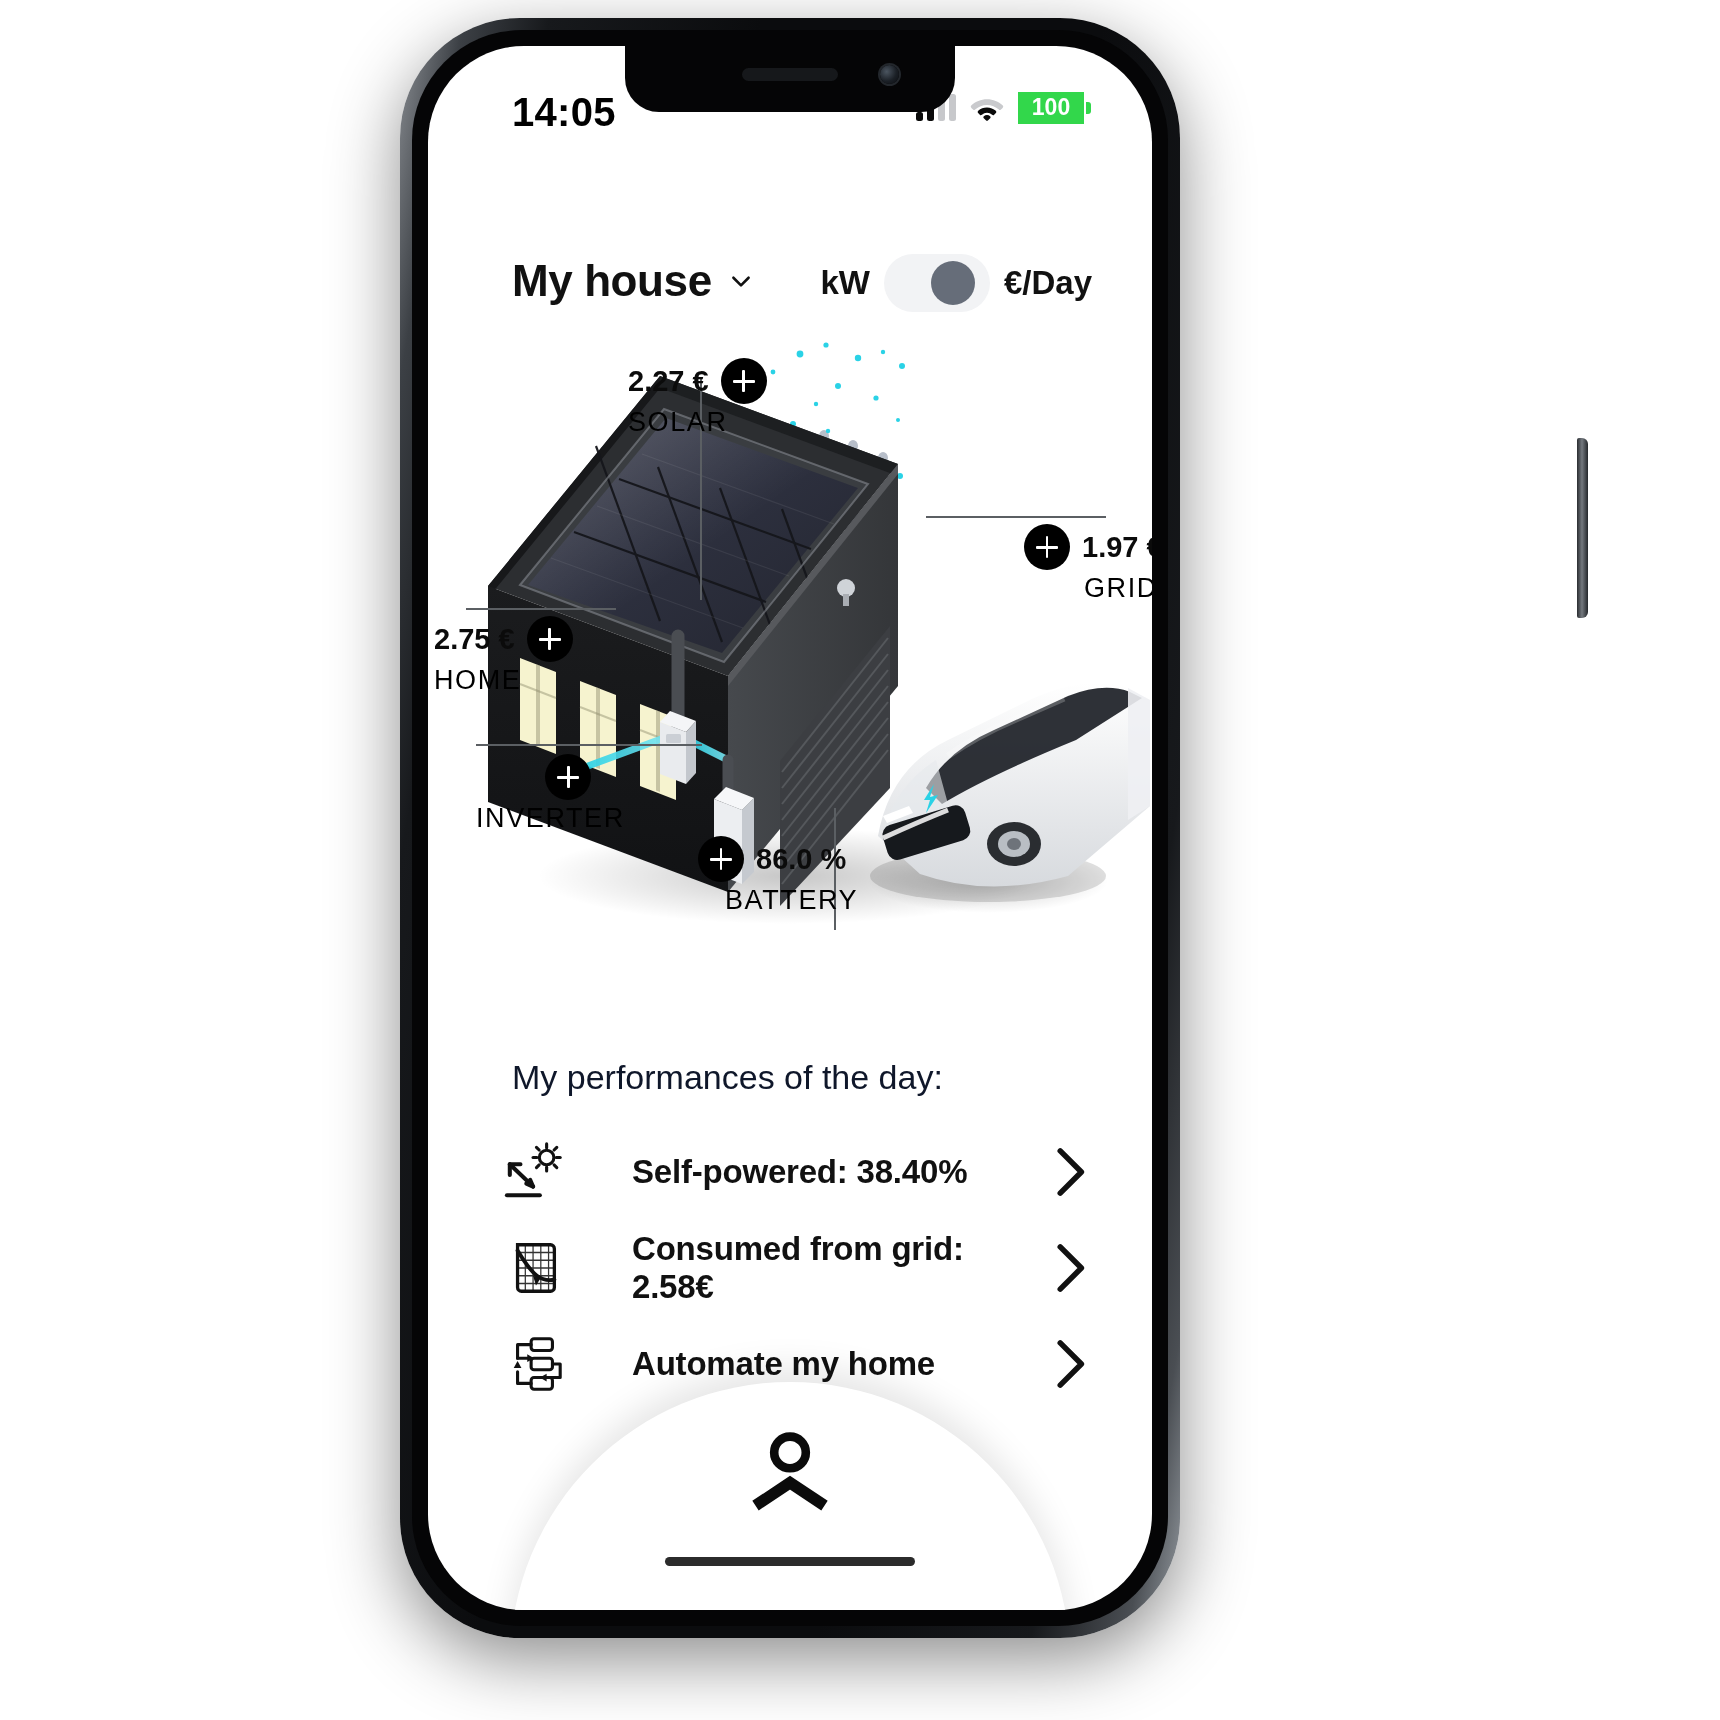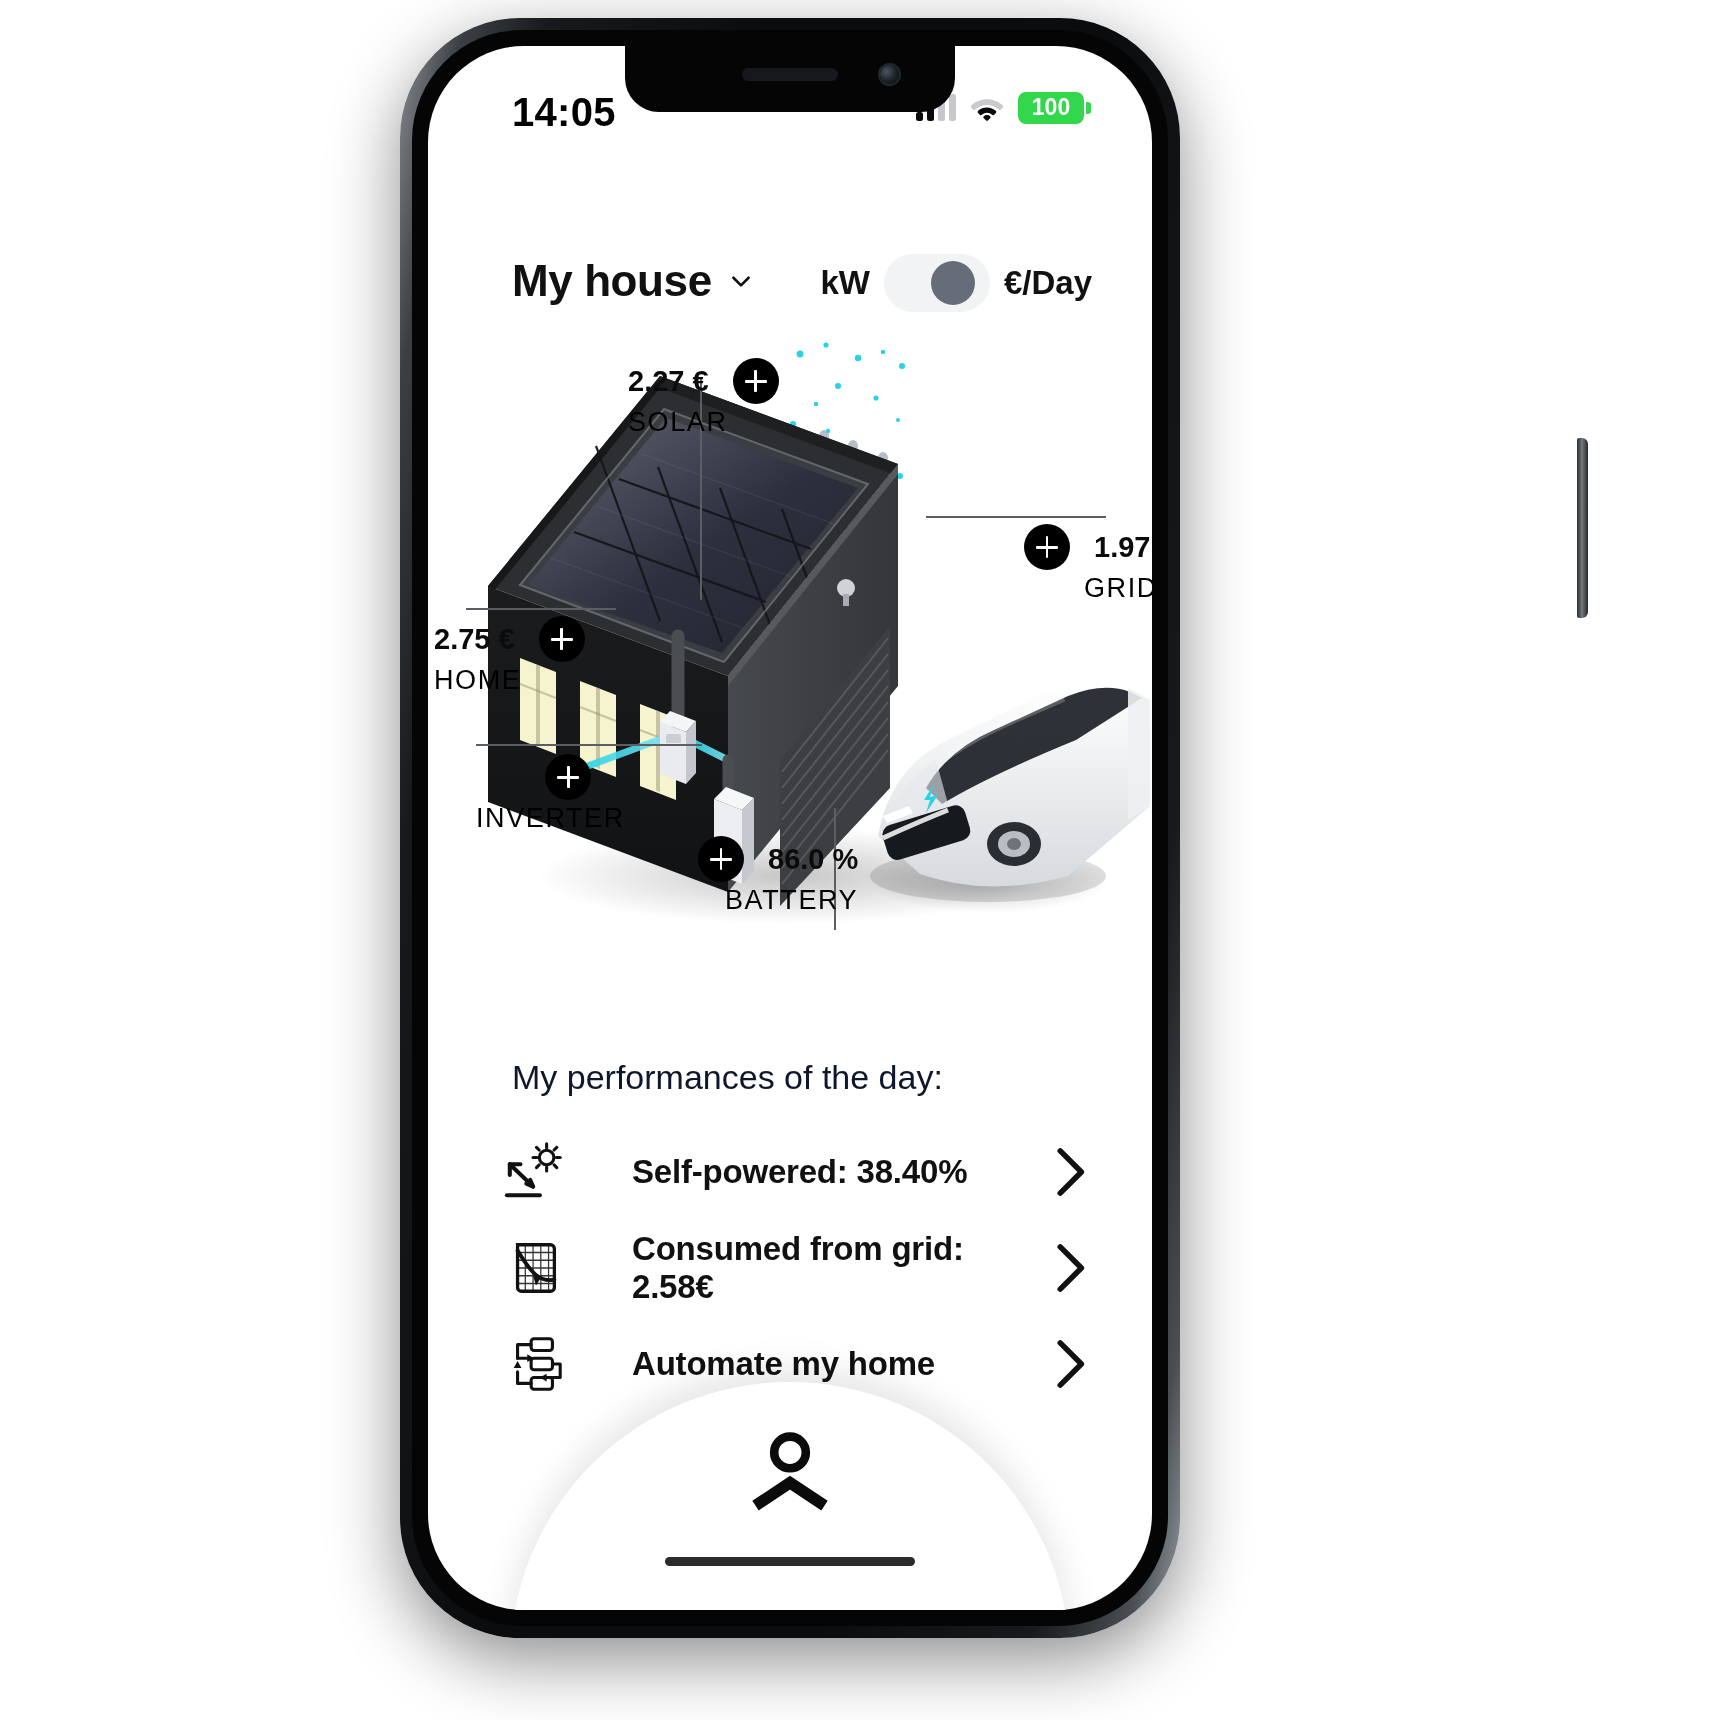--- a/index.html
+++ b/index.html
@@ -45,41 +45,41 @@
   #status-bar{position:absolute;top:0;left:0;right:0;height:112px;z-index:40;}
   #status-time{position:absolute;left:84px;top:44px;font-size:40px;font-weight:700;color:#000;letter-spacing:.3px;}
   #status-right{position:absolute;right:68px;top:46px;display:flex;align-items:center;gap:14px;}
   .sig-bars{display:flex;align-items:flex-end;gap:4px;height:26px;}
   .sig-bars i{display:block;width:7px;border-radius:2.5px;background:#0a0a0a;}
   .sig-bars i:nth-child(1){height:9px;}
   .sig-bars i:nth-child(2){height:15px;}
   .sig-bars i:nth-child(3){height:21px;background:#c7c8cb;}
   .sig-bars i:nth-child(4){height:27px;background:#c7c8cb;}
   #battery-badge{position:relative;display:flex;align-items:center;justify-content:center;
-    width:66px;height:32px;border-radius:8px;background:#32d74b;color:#fff;font-size:23px;font-weight:700;padding-bottom:1px;}
+    width:66px;height:32px;border-radius:0;background:#32d74b;color:#fff;font-size:23px;font-weight:700;padding-bottom:1px;}
   #battery-badge::after{content:"";position:absolute;right:-7px;top:10px;width:5px;height:12px;border-radius:0 3px 3px 0;background:#32d74b;}
 
   
   #app-header{position:absolute;top:196px;left:0;right:0;height:90px;z-index:30;}
   #house-selector{position:absolute;left:84px;top:14px;display:flex;align-items:center;gap:16px;cursor:pointer;}
   #house-title{font-size:44px;font-weight:700;color:#111;letter-spacing:-.4px;}
   #chevron-down{width:26px;height:26px;}
   #unit-toggle-wrap{position:absolute;right:60px;top:12px;display:flex;align-items:center;gap:14px;}
   .unit-label{font-size:33px;font-weight:700;color:#111;}
   #unit-toggle{position:relative;width:106px;height:58px;border-radius:30px;background:#f2f3f5;cursor:pointer;}
   #unit-toggle-knob{position:absolute;top:7px;left:47px;width:44px;height:44px;border-radius:50%;background:#666d79;}
 
   
   #illustration{position:absolute;top:290px;left:0;right:0;height:680px;z-index:10;}
 
   .leader-v{position:absolute;background:#5b5f63;width:2px;}
   .leader-h{position:absolute;background:#5b5f63;height:2px;}
 
   .node{position:absolute;}
-  .node-row{display:flex;align-items:center;gap:24px;}
+  .node-row{display:flex;align-items:center;gap:12px;}
   .node-val{font-size:29px;font-weight:700;color:#0b0b0b;white-space:nowrap;}
   .plus-btn{width:46px;height:46px;border-radius:50%;background:#000;position:relative;flex:none;cursor:pointer;}
   .plus-btn::before,.plus-btn::after{content:"";position:absolute;background:#fff;border-radius:1px;}
   .plus-btn::before{left:12px;top:22px;width:22px;height:2.6px;}
   .plus-btn::after{top:12px;left:21.7px;width:2.6px;height:22px;}
   .node-name{font-size:27px;color:#000000;letter-spacing:1.6px;margin-top:3px;}
 
   
   #house-art{position:absolute;left:0;top:0;width:100%;height:100%;}
 

